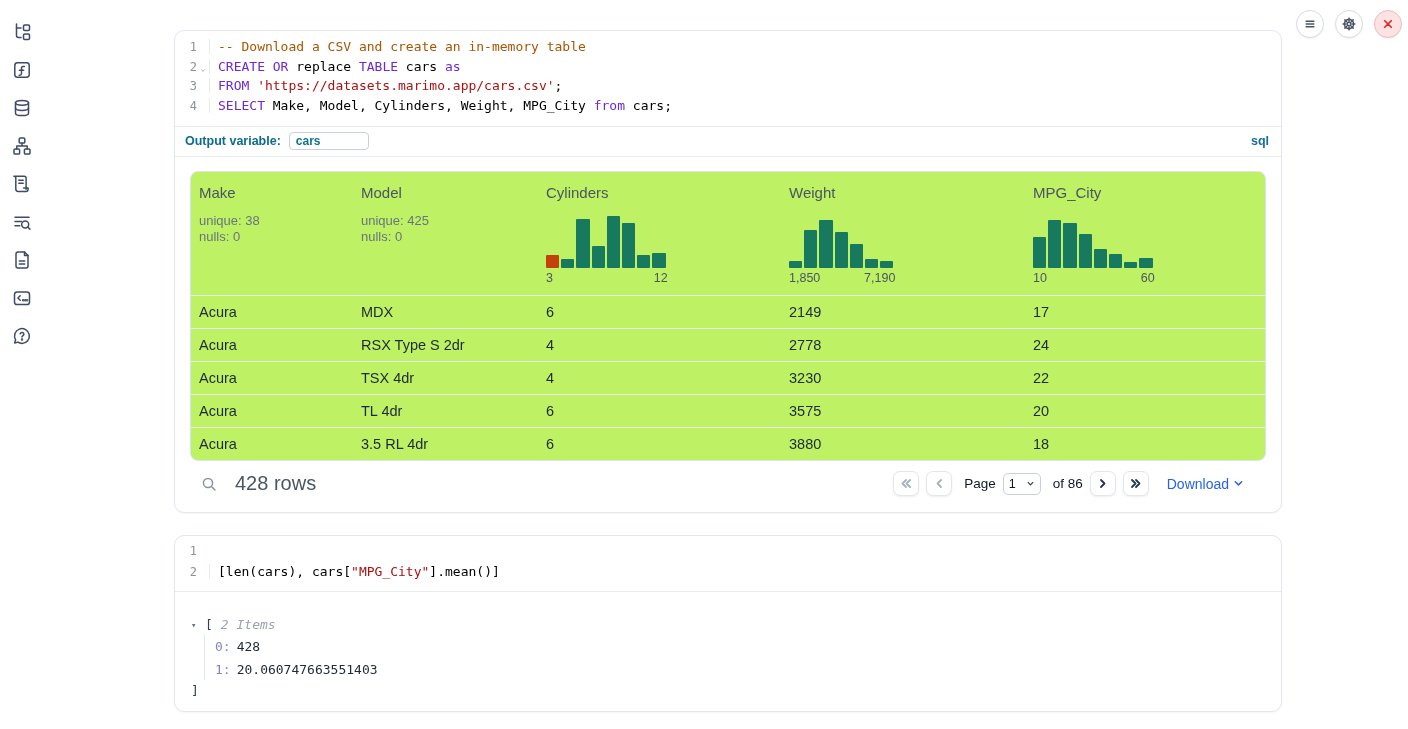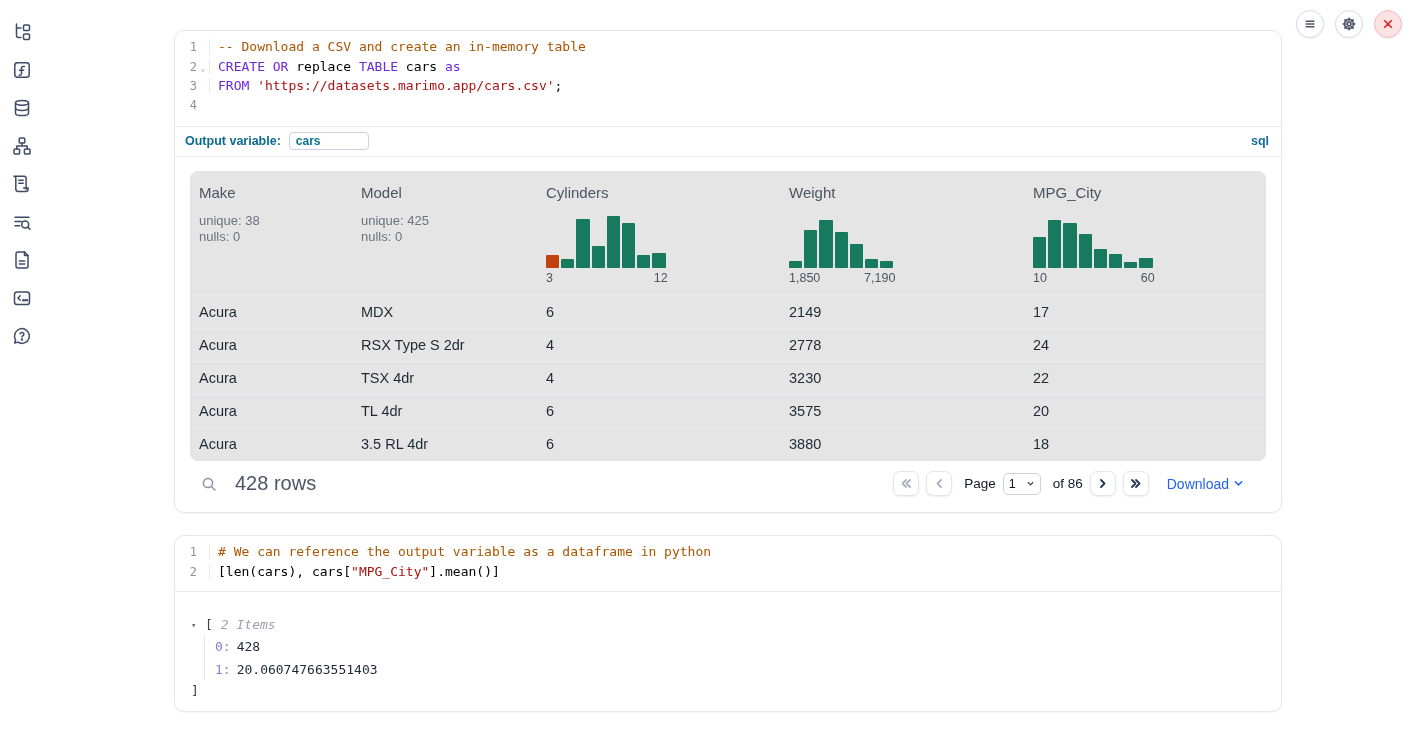--- a/index.html
+++ b/index.html
@@ -43,21 +43,21 @@
 
   
   .ovar-strip { height:29px; display:flex; align-items:center; padding:0 12px 0 10px; gap:8px; }
   .ovar-label { color:#0e6b91; font-weight:bold; font-size:12.5px; }
   .ovar-input { width:80px; height:18px; border:1px solid #c9d2dc; border-radius:4px;
     color:#0e7490; font-weight:bold; font-size:12px; padding:0 6px; font-family:"Liberation Sans",sans-serif; outline:none; }
   .lang-tag { margin-left:auto; color:#156f9e; font-weight:bold; font-size:12.5px; cursor:pointer; }
 
   
   .out-area { padding:14px 15px 0 15px; }
-  .tbl-card { border:1px solid #dde3ed; border-radius:8px; overflow:hidden; background:#e5e5e5; }
+  .tbl-card { border:1px solid #dde3ed; border-radius:8px; overflow:hidden; background:#bef264; }
   .tbl-grid { display:grid; grid-template-columns:162px 185px 243px 244px 1fr; }
   .th-cell { padding:12px 8px 10px 8px; height:123px; display:flex; flex-direction:column; cursor:pointer; }
   .th-name { font-size:15px; color:#4b5563; }
   .th-stats { margin-top:12px; font-size:13px; color:#6b7280; line-height:16.5px; }
   .hist { margin-top:auto; }
   .hist-bars { display:flex; align-items:flex-end; gap:2px; height:54px; }
   .hist-bar { width:13.2px; border-radius:1px; }
   .hist-axis { display:flex; justify-content:space-between; margin-top:3px; font-size:12.5px; color:#4b5563; }
   .t-row { display:grid; grid-template-columns:162px 185px 243px 244px 1fr; border-top:1px solid #e8ebf1; }
   .t-cell { height:32px; display:flex; align-items:center; padding:0 8px; font-size:14.5px; color:#1f2937; }
@@ -184,21 +184,21 @@
         <path d="M4.7 4.7l6.6 6.6M11.3 4.7l-6.6 6.6"></path>
       </svg>
     </div>
   </div>
 
 <section class="cell" id="cell-1">
   <div class="code-area" id="code-1">
       <div class="code-line"><span class="gutter"><span class="num">1</span><span class="fold"></span></span><span class="code-text"><span class="tok-com">-- Download a CSV and create an in-memory table</span></span></div>
       <div class="code-line"><span class="gutter"><span class="num">2</span><span class="fold">⌄</span></span><span class="code-text"><span class="tok-kw">CREATE</span><span class="tok-def"> </span><span class="tok-kw">OR</span><span class="tok-def"> replace </span><span class="tok-kw">TABLE</span><span class="tok-def"> cars </span><span class="tok-kw">as</span></span></div>
       <div class="code-line"><span class="gutter"><span class="num">3</span><span class="fold"></span></span><span class="code-text"><span class="tok-kw">FROM</span><span class="tok-def"> </span><span class="tok-str">'https://datasets.marimo.app/cars.csv'</span><span class="tok-def">;</span></span></div>
-      <div class="code-line"><span class="gutter"><span class="num">4</span><span class="fold"></span></span></div>
+      <div class="code-line"><span class="gutter"><span class="num">4</span><span class="fold"></span></span><span class="code-text"><span class="tok-kw">SELECT</span><span class="tok-def"> Make, Model, Cylinders, Weight, MPG_City </span><span class="tok-kw">from</span><span class="tok-def"> cars;</span></span></div>
     </div>
   <div class="divider"></div>
   <div class="ovar-strip">
     <span class="ovar-label">Output variable:</span>
     <input class="ovar-input" value="cars" style="">
     <span class="lang-tag">sql</span>
   </div>
   <div class="divider"></div>
 
   <div class="out-area">
@@ -356,21 +356,21 @@
         <svg width="11" height="9" viewBox="0 0 12 9">
             <path d="M2.5 2.5 6 6 9.5 2.5"></path>
           </svg>
       </div>
     </div>
   </div>
 </section>
 
 <section class="cell" id="cell-2">
   <div class="code-area" id="code-2">
-      <div class="code-line"><span class="gutter"><span class="num">1</span><span class="fold"></span></span><span class="code-text"><span class="tok-com"># We can reference the output variable as a dataframe in python</span></span></div>
+      <div class="code-line"><span class="gutter"><span class="num">1</span><span class="fold"></span></span></div>
       <div class="code-line"><span class="gutter"><span class="num">2</span><span class="fold"></span></span><span class="code-text"><span class="tok-def">[len(cars), cars[</span><span class="tok-str">"MPG_City"</span><span class="tok-def">].mean()]</span></span></div>
     </div>
   <div class="divider"></div>
   <div class="tree-out">
     <div class="tree-head">
       <span class="tree-caret">▾</span>
       <span class="tree-bracket">[</span>
       <span class="tree-items-label">2 Items</span>
     </div>
     <div class="tree-body" id="tree-body">

